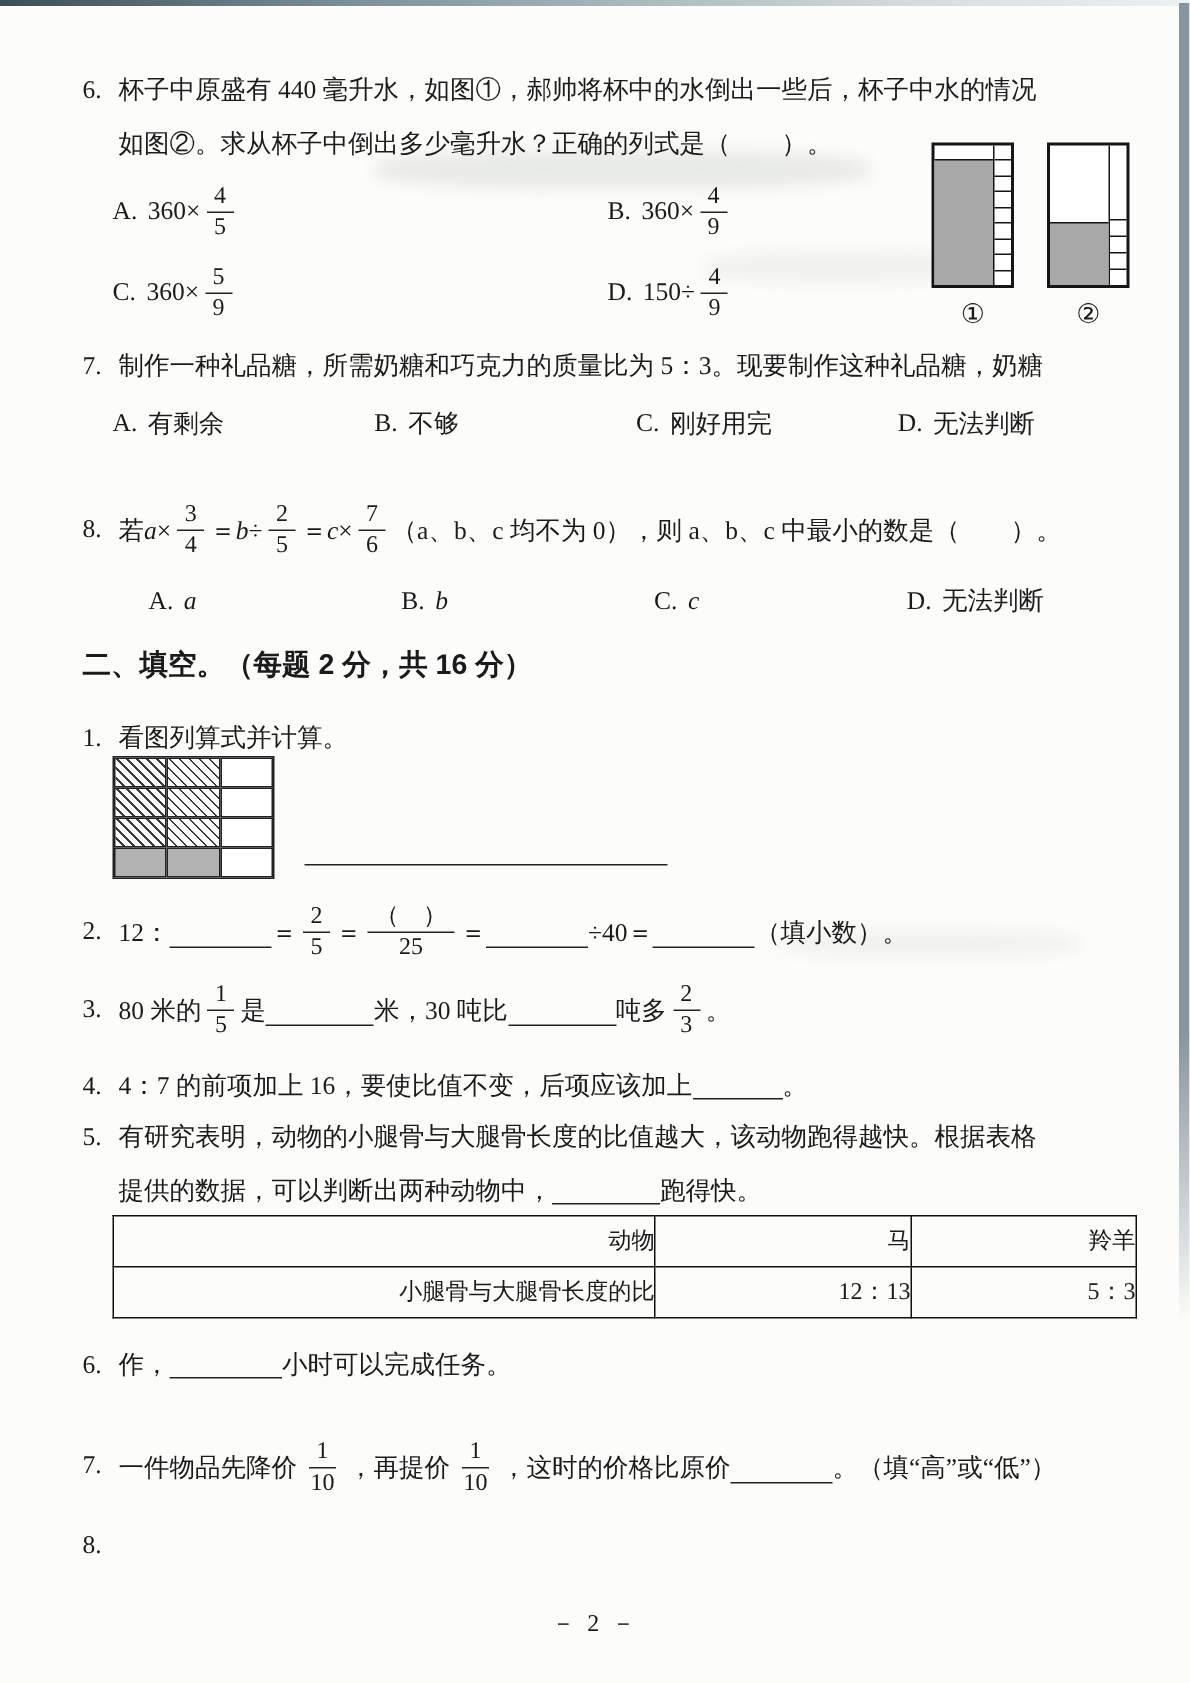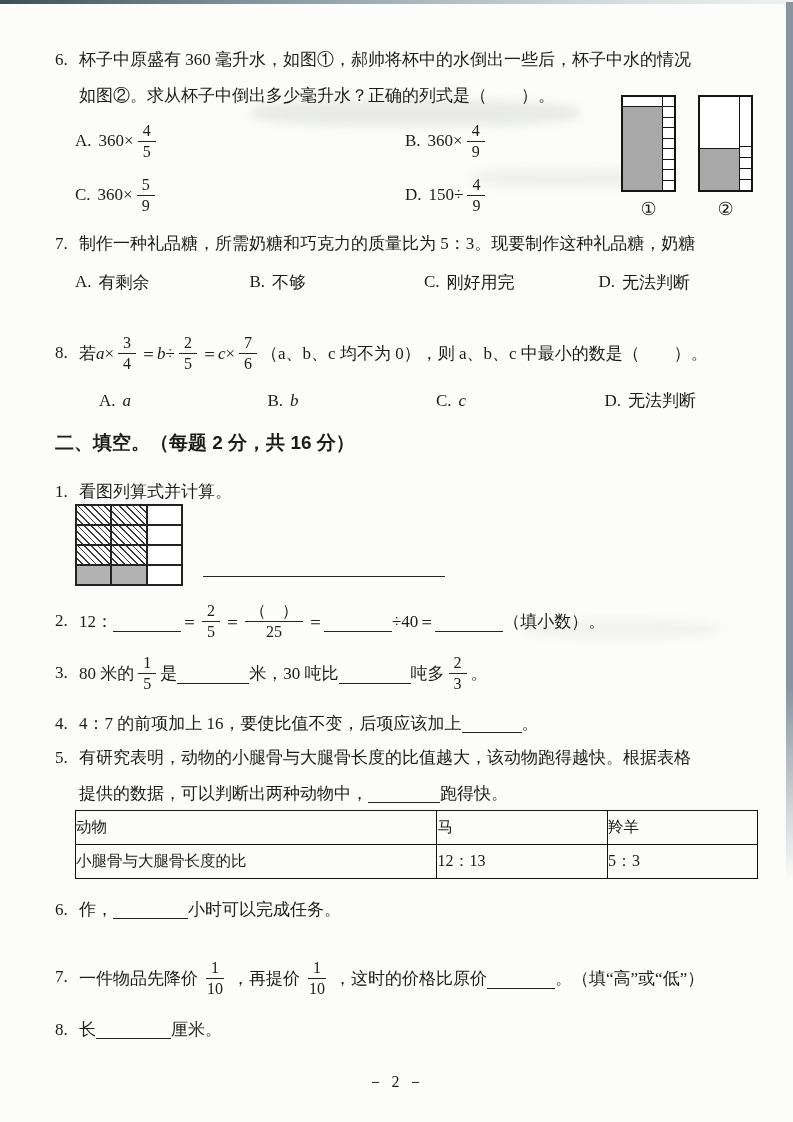--- a/index.html
+++ b/index.html
@@ -60,40 +60,40 @@
   .fgrid{position:absolute;left:20px;top:30px;width:108px;height:82px;
          display:grid;grid-template-columns:repeat(3,1fr);grid-template-rows:repeat(4,1fr);
          border:1.6px solid #222;box-sizing:border-box;background:#fff;}
   .gcell{border:1px solid #222;box-sizing:border-box;}
   .gcell.hatch{background:repeating-linear-gradient(45deg,#fff 0px,#fff 3.5px,#3a3a3a 3.5px,#3a3a3a 4.7px);}
   .gcell.gray{background:#b3b3b3;}
   .answer-line{position:absolute;left:148px;top:102px;width:242px;border-bottom:1.7px solid #222;}
 
   
   .dtable{position:absolute;left:20px;top:70px;width:683px;border-collapse:collapse;
-          font-size:16px;text-align:left;}
+          font-size:16px;text-align:right;}
   .dtable td{border:1.6px solid #111;height:33px;padding:0;}
   .dtable .c1{width:53%;} .dtable .c2{width:25%;} .dtable .c3{width:22%;}
   .dtable .zh{font-family:"Liberation Sans","DejaVu Sans",sans-serif;font-size:15.5px;}
 
   .footer{position:absolute;left:0;top:1072px;width:793px;text-align:center;font-size:16px;letter-spacing:2px;}
 </style>
 </head>
 <body>
 
 <div class="scan-top"></div>
 <div class="scan-right"></div>
 <div class="ghost g1"></div>
 <div class="ghost g2"></div>
 <div class="ghost g3"></div>
 
 <div class="blk" style="top:42px;">
   <div class="q">
     <span class="qno">6.</span>
-    <div>杯子中原盛有 360 毫升水，如图①，郝帅将杯中的水倒出一些后，杯子中水的情况</div>
+    <div>杯子中原盛有 440 毫升水，如图①，郝帅将杯中的水倒出一些后，杯子中水的情况</div>
     <div>如图②。求从杯子中倒出多少毫升水？正确的列式是（　　）。</div>
   </div>
   <div class="optrow fracrow">
     <div class="colwide">
       <span class="opt-label">A.</span>
       <span>360×</span>
       <span class="frac">
           <span class="num">4</span>
           <span class="den">5</span>
         </span>
@@ -362,17 +362,16 @@
       <span>，这时的价格比原价</span>
       <span class="blank b68"></span>
       <span>。（填“高”或“低”）</span>
     </div>
   </div>
 </div>
 
 <div class="blk" style="top:1012px;">
   <div class="q">
     <span class="qno">8.</span>
-    <div><span>长</span><span class="blank b75"></span><span>厘米。</span></div>
   </div>
 </div>
 
 <div class="footer">－ 2 －</div>
 
 </body></html>

